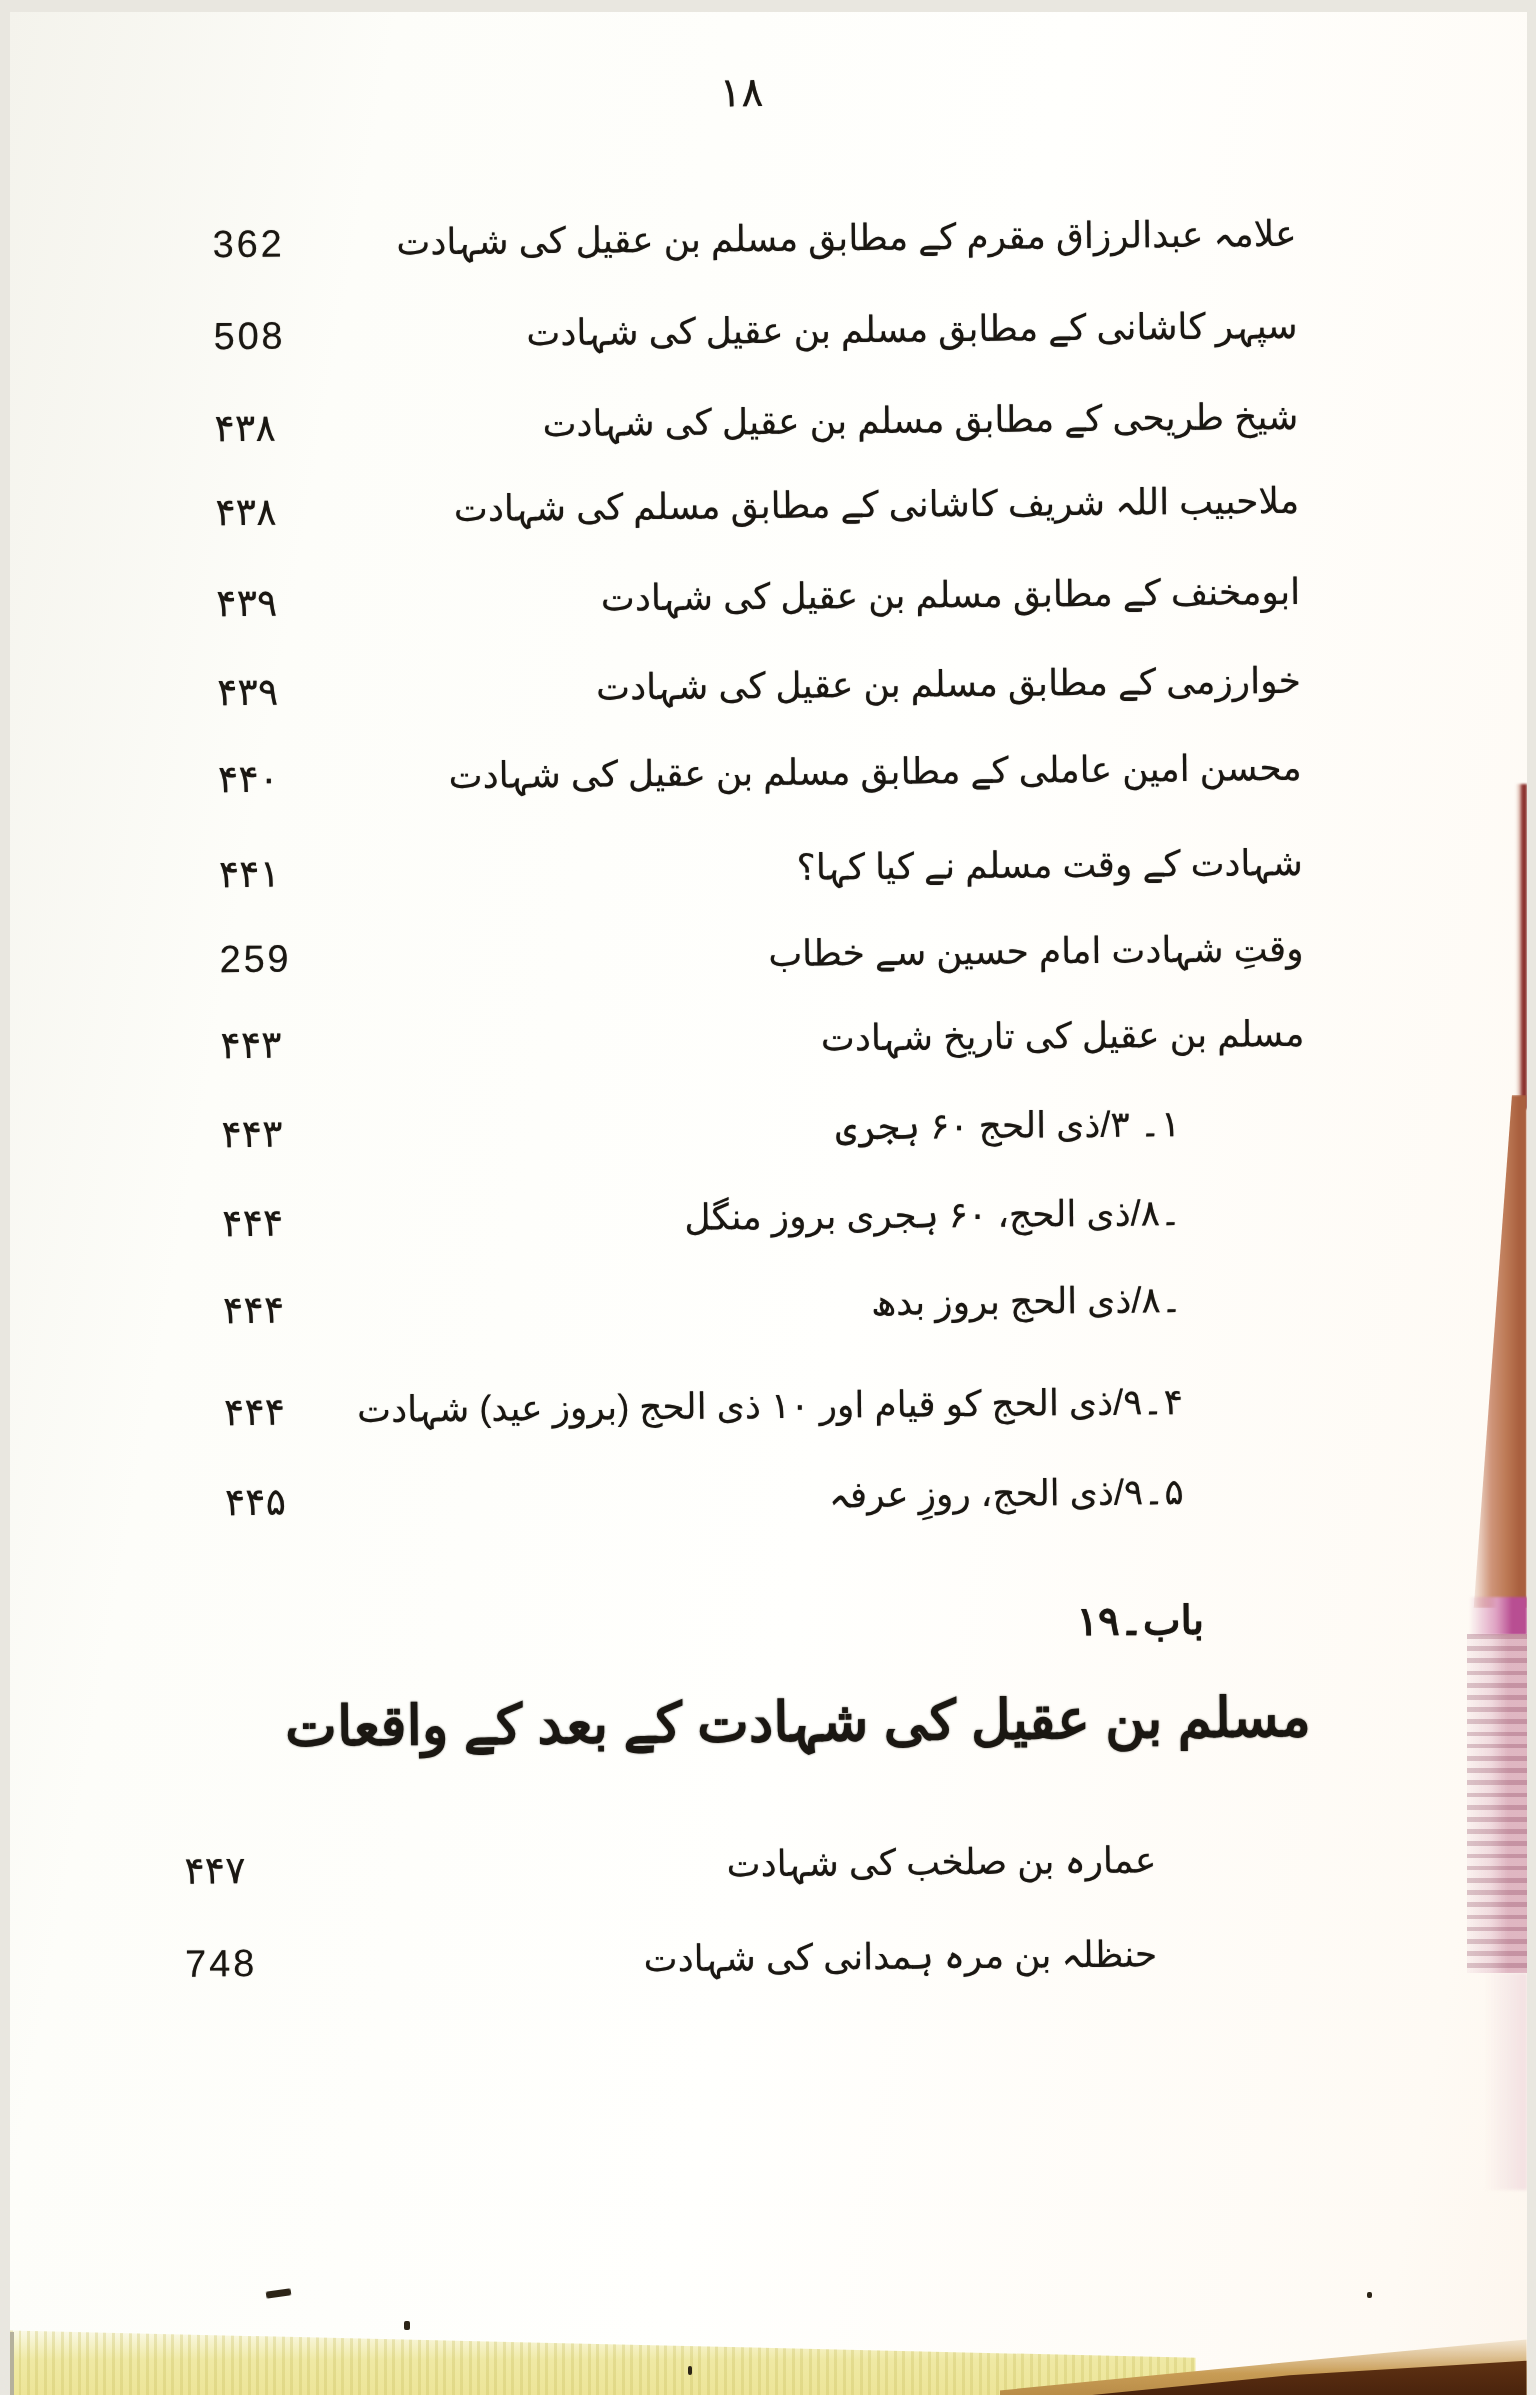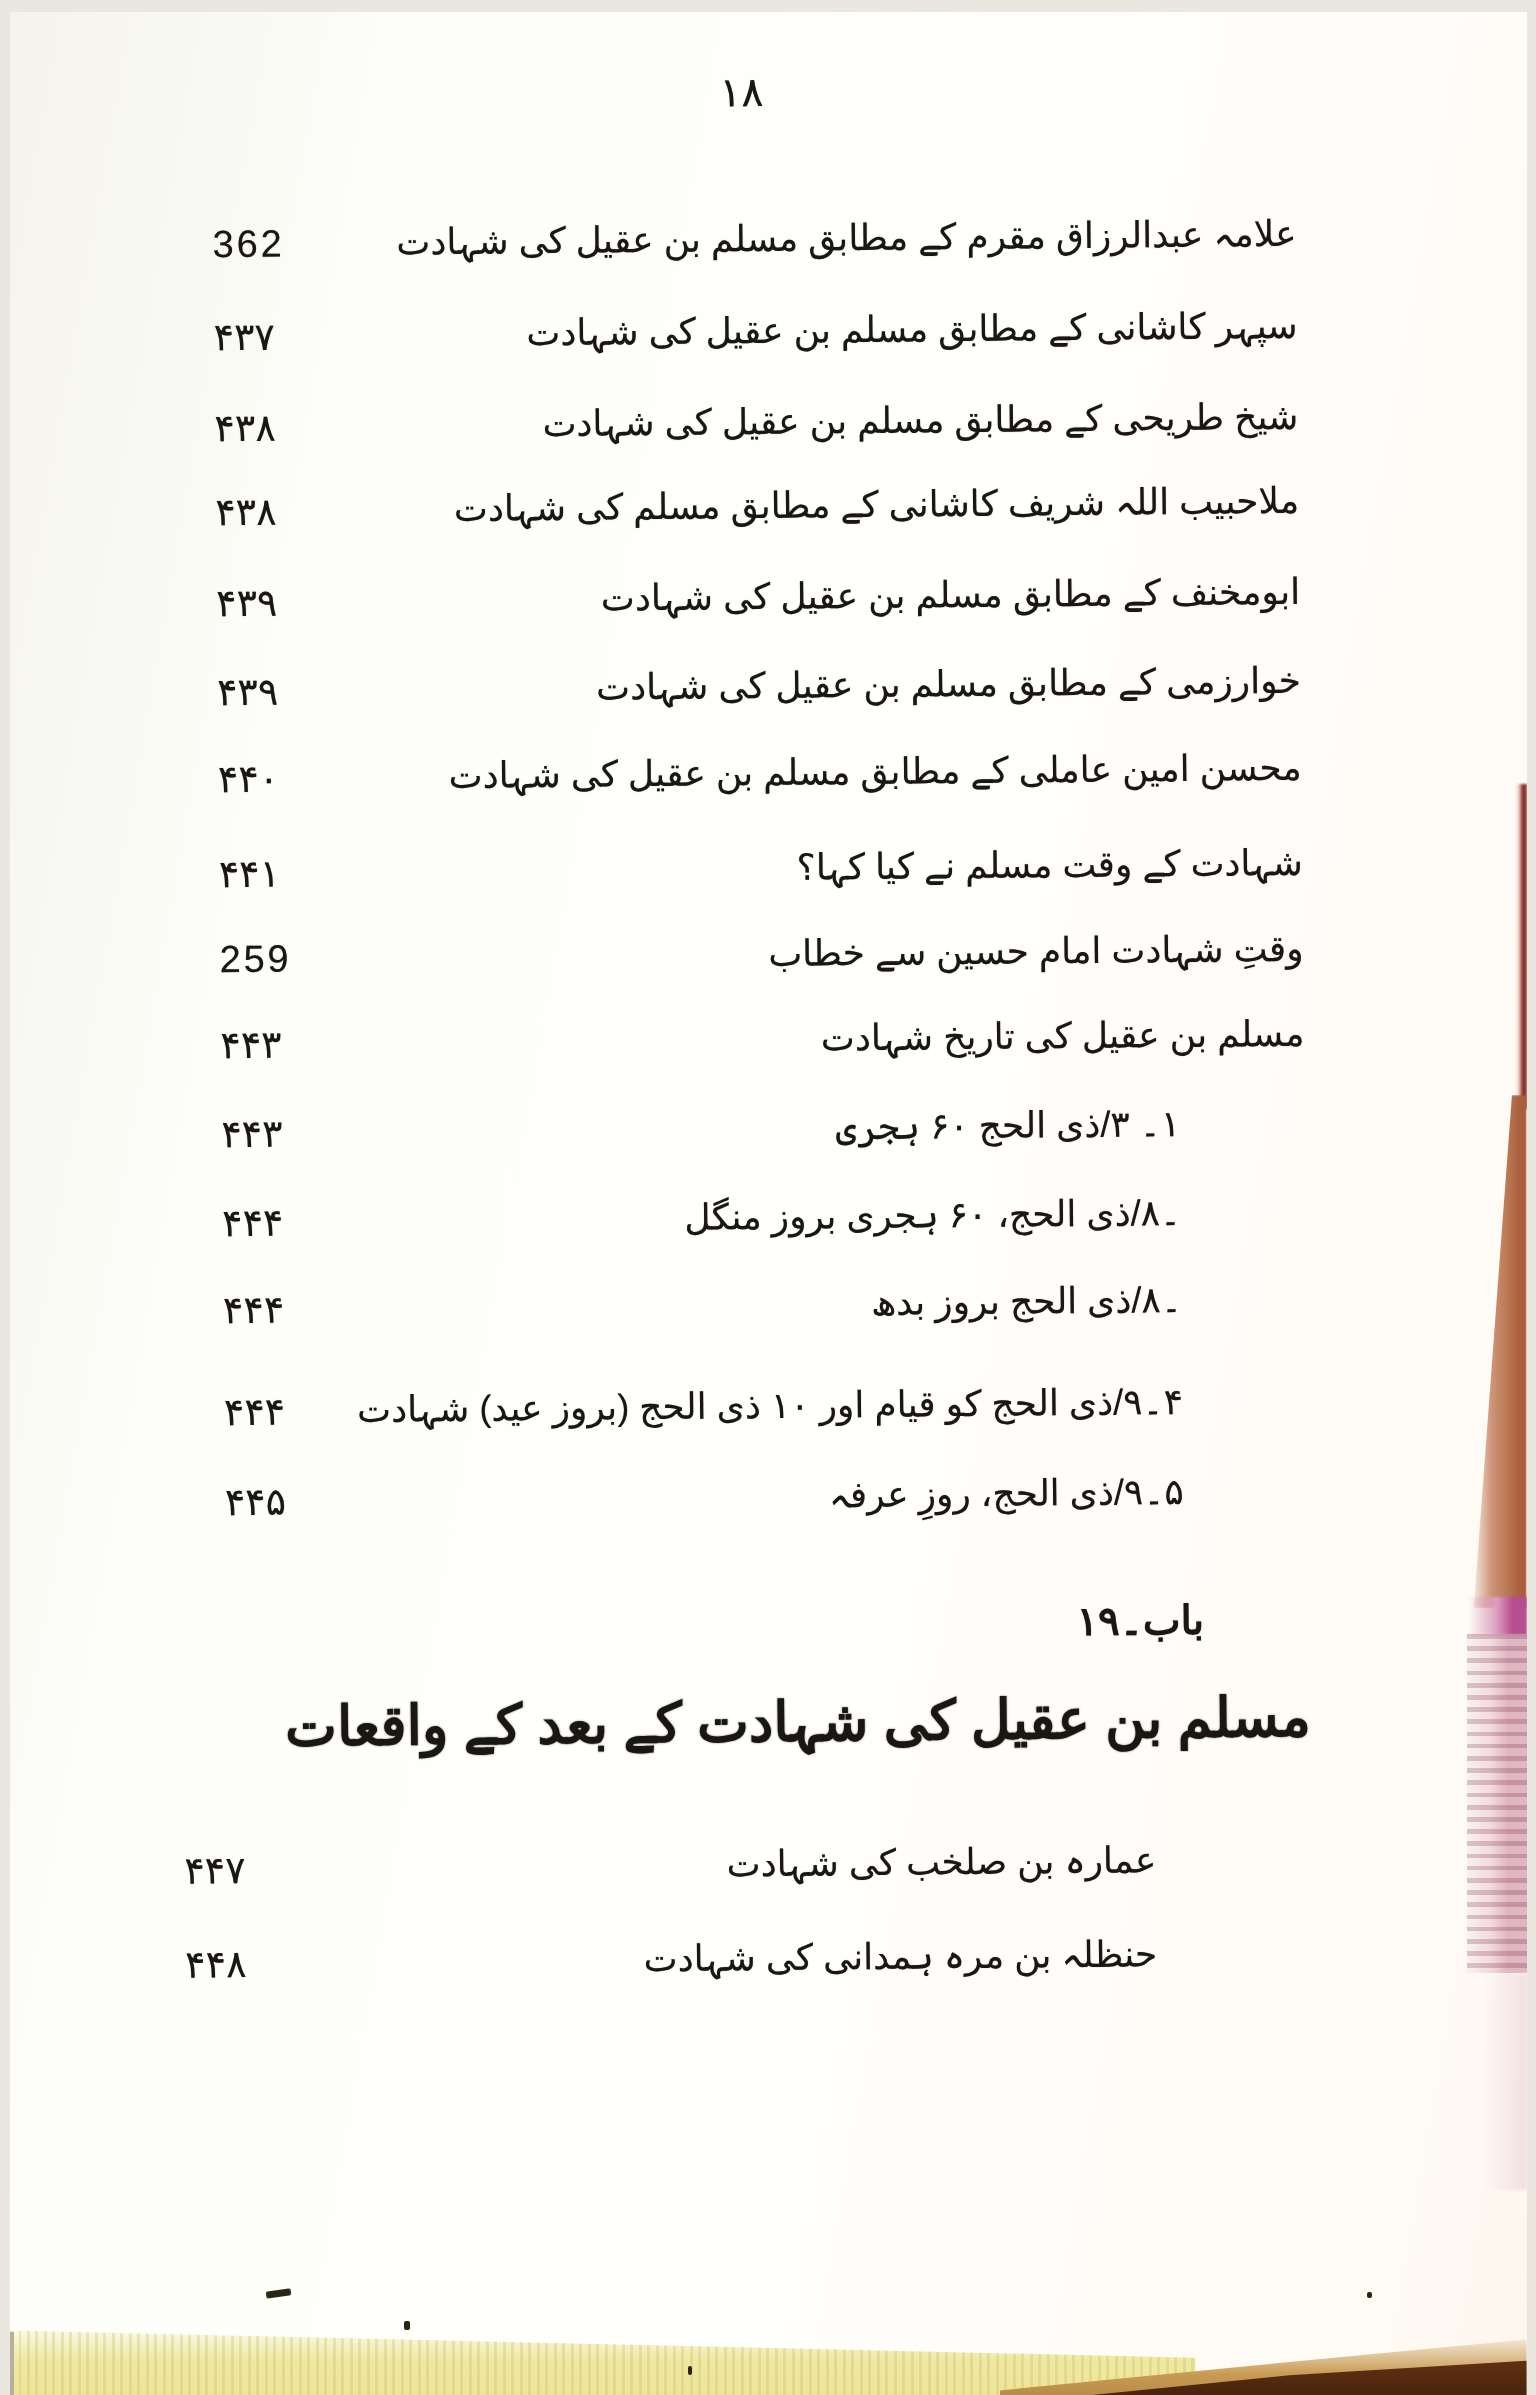--- a/index.html
+++ b/index.html
@@ -121,21 +121,21 @@
 
   <div class="content">
 
     <div class="pageno-top">۱۸</div>
 
     <div class="row" style="top:200px">
       <span class="num">362</span>
       <span class="title main">علامہ عبدالرزاق مقرم کے مطابق مسلم بن عقیل کی شہادت</span>
     </div>
     <div class="row" style="top:292px">
-      <span class="num">۴۳۷</span>
+      <span class="num">508</span>
       <span class="title main">سپہر کاشانی کے مطابق مسلم بن عقیل کی شہادت</span>
     </div>
     <div class="row" style="top:383px">
       <span class="num">۴۳۸</span>
       <span class="title main">شیخ طریحی کے مطابق مسلم بن عقیل کی شہادت</span>
     </div>
     <div class="row" style="top:467px">
       <span class="num">۴۳۸</span>
       <span class="title main">ملاحبیب اللہ شریف کاشانی کے مطابق مسلم کی شہادت</span>
     </div>
@@ -185,21 +185,21 @@
     </div>
 
     <div class="chapter-label">باب۔۱۹</div>
     <div class="chapter-title">مسلم بن عقیل کی شہادت کے بعد کے واقعات</div>
 
     <div class="row post" style="top:1825px">
       <span class="num">۴۴۷</span>
       <span class="title">عمارہ بن صلخب کی شہادت</span>
     </div>
     <div class="row post" style="top:1919px">
-      <span class="num">۴۴۸</span>
+      <span class="num">748</span>
       <span class="title">حنظلہ بن مرہ ہمدانی کی شہادت</span>
     </div>
 
   </div>
 
   <div class="edge edge-maroon-line"></div>
   <div class="edge edge-tan"></div>
   <div class="edge edge-magenta"></div>
   <div class="edge edge-rose"></div>
   <div class="edge edge-rose-fade"></div>

